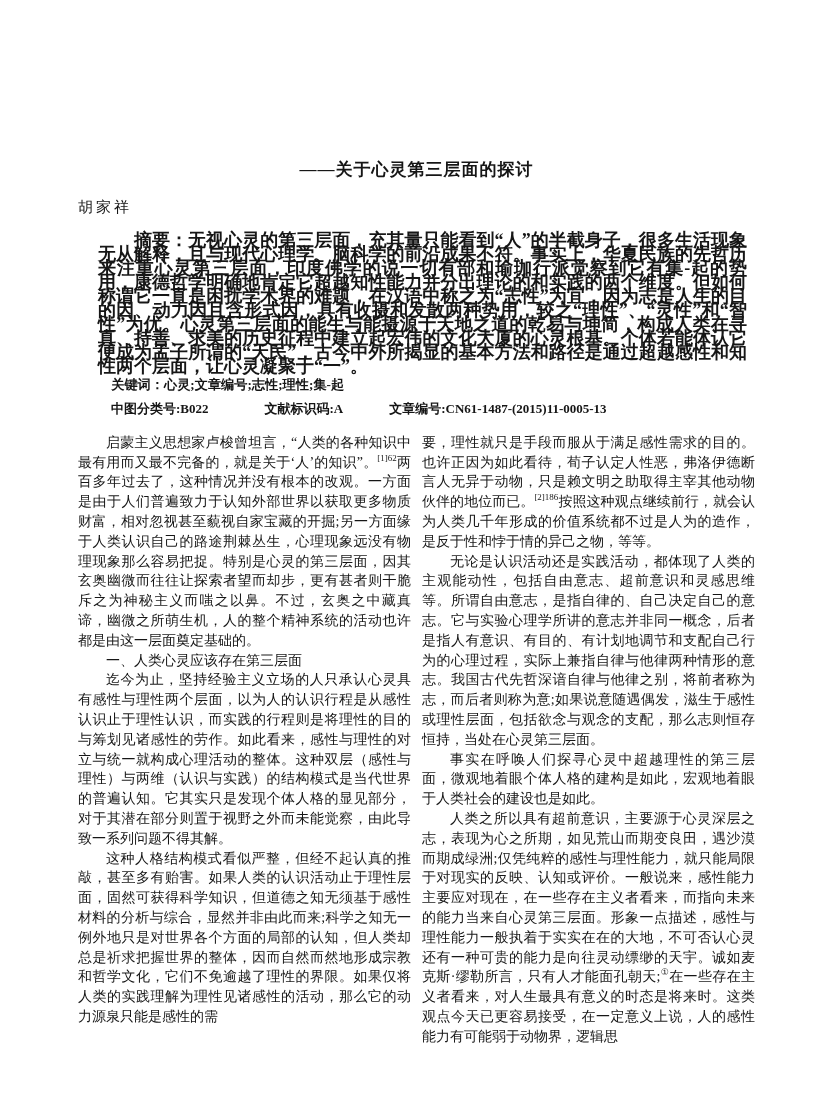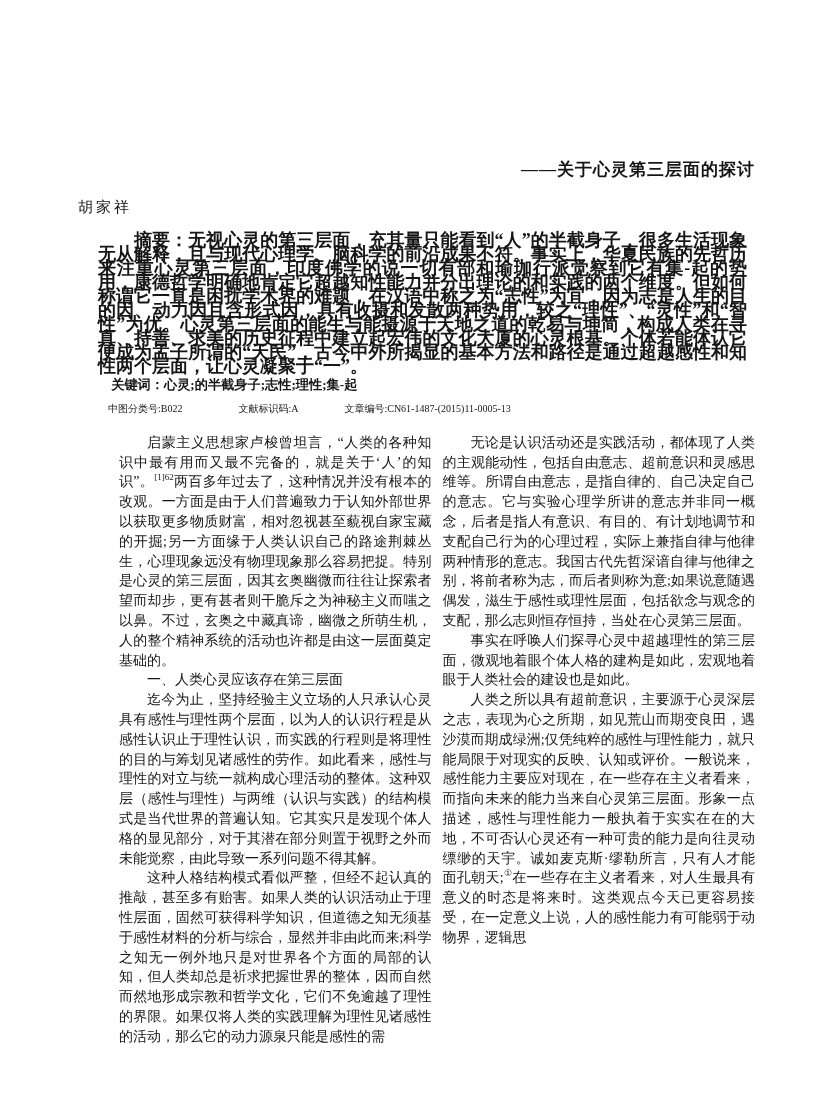--- a/index.html
+++ b/index.html
@@ -15,21 +15,21 @@
 
   .title {
     margin: 0;
     text-align: center;
     font-size: 31px;
     font-weight: 700;
     letter-spacing: 2px;
   }
   .subtitle {
     margin-top: 30px;
-    text-align: right;
+    text-align: center;
     font-size: 17px;
     font-weight: 700;
     letter-spacing: 1px;
   }
   .author {
     margin-top: 17px;
     font-size: 15px;
     letter-spacing: 3px;
   }
 
@@ -43,30 +43,30 @@
   }
   .keywords {
     margin: 1px 8px 0 20px;
     font-size: 13.2px;
     line-height: 21.8px;
     font-weight: 700;
     text-indent: 1em;
   }
   .classline {
     margin: 2px 8px 0 20px;
-    font-size: 10px;
+    font-size: 13px;
     line-height: 22px;
-    font-weight: 400;
+    font-weight: 700;
     text-indent: 1em;
     white-space: nowrap;
   }
   .classline .gap1 { margin-left: 56px; }
   .classline .gap2 { margin-left: 46px; }
 
-  .columns { display: flex; gap: 11px; margin-top: 13px; margin-left: 41px; }
+  .columns { display: flex; gap: 11px; margin-top: 13px; }
   .col {
     width: 333px;
     font-size: 14px;
     line-height: 19.8px;
     text-align: justify;
   }
   .col p { margin: 0; }
   .indent { text-indent: 2em; }
   .sec-heading {
     margin: 0;
@@ -81,34 +81,35 @@
 </head>
 <body>
 
 <div class="page">
 
   <div class="subtitle">——关于心灵第三层面的探讨</div>
   <div class="author">胡家祥</div>
 
   <div class="abstract"><span>摘要：</span><span>无视心灵的第三层面，充其量只能看到“人”的半截身子，很多生活现象无从解释，且与现代心理学、脑科学的前沿成果不符。事实上，华夏民族的先哲历来注重心灵第三层面，印度佛学的说一切有部和瑜珈行派觉察到它有集-起的势用，康德哲学明确地肯定它超越知性能力并分出理论的和实践的两个维度。但如何称谓它一直是困扰学术界的难题，在汉语中称之为“志性”为宜，因为志是人生的目的因、动力因且含形式因，具有收摄和发散两种势用，较之“理性”、“灵性”和“智性”为优。心灵第三层面的能生与能摄源于天地之道的乾易与坤简，构成人类在寻真、持善、求美的历史征程中建立起宏伟的文化大厦的心灵根基。个体若能体认它便成为孟子所谓的“天民”，古今中外所揭显的基本方法和路径是通过超越感性和知性两个层面，让心灵凝聚于“一”。</span></div>
 
-  <div class="keywords"><span>关键词：</span><span>心灵;的半截身子;志性;理性;集-起</span></div>
+  <div class="keywords"><span>关键词：</span><span>心灵;文章编号;志性;理性;集-起</span></div>
 
   <div class="classline"><span>中图分类号:B022</span><span class="gap1">文献标识码:A</span><span class="gap2">文章编号:CN61-1487-(2015)11-0005-13</span></div>
 
   <div class="columns">
 
     <div class="col">
       <p class="indent"><span>启蒙主义思想家卢梭曾坦言，“人类的各种知识中最有用而又最不完备的，就是关于‘人’的知识”。</span><sup>[1]62</sup><span>两百多年过去了，这种情况并没有根本的改观。一方面是由于人们普遍致力于认知外部世界以获取更多物质财富，相对忽视甚至藐视自家宝藏的开掘;另一方面缘于人类认识自己的路途荆棘丛生，心理现象远没有物理现象那么容易把捉。特别是心灵的第三层面，因其玄奥幽微而往往让探索者望而却步，更有甚者则干脆斥之为神秘主义而嗤之以鼻。不过，玄奥之中藏真谛，幽微之所萌生机，人的整个精神系统的活动也许都是由这一层面奠定基础的。</span></p>
       <h2 class="sec-heading">一、人类心灵应该存在第三层面</h2>
       <p class="indent">迄今为止，坚持经验主义立场的人只承认心灵具有感性与理性两个层面，以为人的认识行程是从感性认识止于理性认识，而实践的行程则是将理性的目的与筹划见诸感性的劳作。如此看来，感性与理性的对立与统一就构成心理活动的整体。这种双层（感性与理性）与两维（认识与实践）的结构模式是当代世界的普遍认知。它其实只是发现个体人格的显见部分，对于其潜在部分则置于视野之外而未能觉察，由此导致一系列问题不得其解。</p>
       <p class="indent">这种人格结构模式看似严整，但经不起认真的推敲，甚至多有贻害。如果人类的认识活动止于理性层面，固然可获得科学知识，但道德之知无须基于感性材料的分析与综合，显然并非由此而来;科学之知无一例外地只是对世界各个方面的局部的认知，但人类却总是祈求把握世界的整体，因而自然而然地形成宗教和哲学文化，它们不免逾越了理性的界限。如果仅将人类的实践理解为理性见诸感性的活动，那么它的动力源泉只能是感性的需</p>
     </div>
 
     <div class="col">
+      <p><span>要，理性就只是手段而服从于满足感性需求的目的。也许正因为如此看待，荀子认定人性恶，弗洛伊德断言人无异于动物，只是赖文明之助取得主宰其他动物伙伴的地位而已。</span><sup>[2]186</sup><span>按照这种观点继续前行，就会认为人类几千年形成的价值系统都不过是人为的造作，是反于性和悖于情的异己之物，等等。</span></p>
       <p class="indent">无论是认识活动还是实践活动，都体现了人类的主观能动性，包括自由意志、超前意识和灵感思维等。所谓自由意志，是指自律的、自己决定自己的意志。它与实验心理学所讲的意志并非同一概念，后者是指人有意识、有目的、有计划地调节和支配自己行为的心理过程，实际上兼指自律与他律两种情形的意志。我国古代先哲深谙自律与他律之别，将前者称为志，而后者则称为意;如果说意随遇偶发，滋生于感性或理性层面，包括欲念与观念的支配，那么志则恒存恒持，当处在心灵第三层面。</p>
       <p class="indent">事实在呼唤人们探寻心灵中超越理性的第三层面，微观地着眼个体人格的建构是如此，宏观地着眼于人类社会的建设也是如此。</p>
       <p class="indent"><span>人类之所以具有超前意识，主要源于心灵深层之志，表现为心之所期，如见荒山而期变良田，遇沙漠而期成绿洲;仅凭纯粹的感性与理性能力，就只能局限于对现实的反映、认知或评价。一般说来，感性能力主要应对现在，在一些存在主义者看来，而指向未来的能力当来自心灵第三层面。形象一点描述，感性与理性能力一般执着于实实在在的大地，不可否认心灵还有一种可贵的能力是向往灵动缥缈的天宇。诚如麦克斯·缪勒所言，只有人才能面孔朝天;</span><sup>①</sup><span>在一些存在主义者看来，对人生最具有意义的时态是将来时。这类观点今天已更容易接受，在一定意义上说，人的感性能力有可能弱于动物界，逻辑思</span></p>
 
     </div>
 
   </div>
 
 </div>
 

